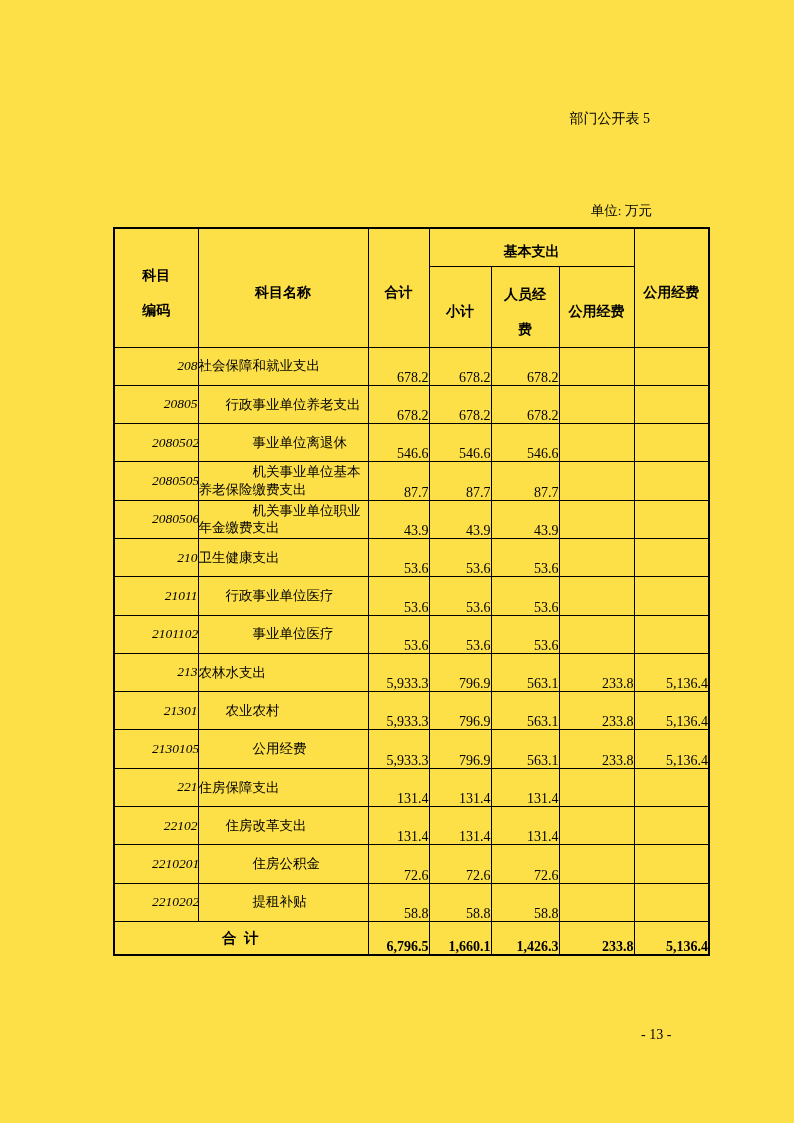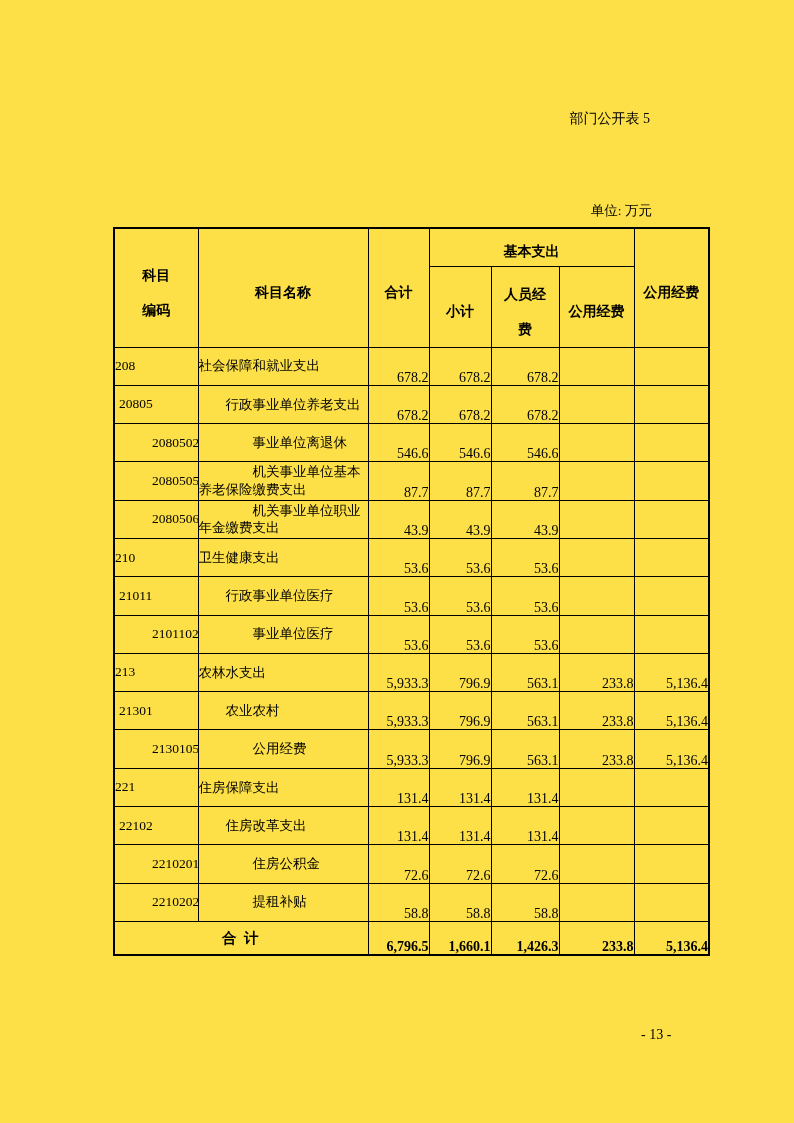--- a/index.html
+++ b/index.html
@@ -46,23 +46,24 @@
   .budget-table th {
     font-size:14px; font-weight:bold;
     text-align:center; vertical-align:middle;
     padding-top:10px;
   }
   .basic-th {padding-top:6px;}
   .stack2 {display:inline-block; width:2em; line-height:2.5; text-align:center;}
   .stack3 {display:inline-block; width:3em; line-height:2.5; text-align:center;}
   .code-cell {
     font-size:13.5px;
-    text-align:left; vertical-align:middle;
+    text-align:right; vertical-align:middle;
     padding-left:5px; padding-bottom:3px;
     line-height:1.2;
+    font-style:italic;
   }
   .code-cell.lvl2 {padding-left:4px;}
   .code-cell.lvl3 {padding-left:37px;}
   .name-cell {
     font-size:13.5px;
     text-align:left; vertical-align:middle;
     padding-left:6px; padding-right:4px;
     line-height:1.32;
     word-break:break-all;
   }

